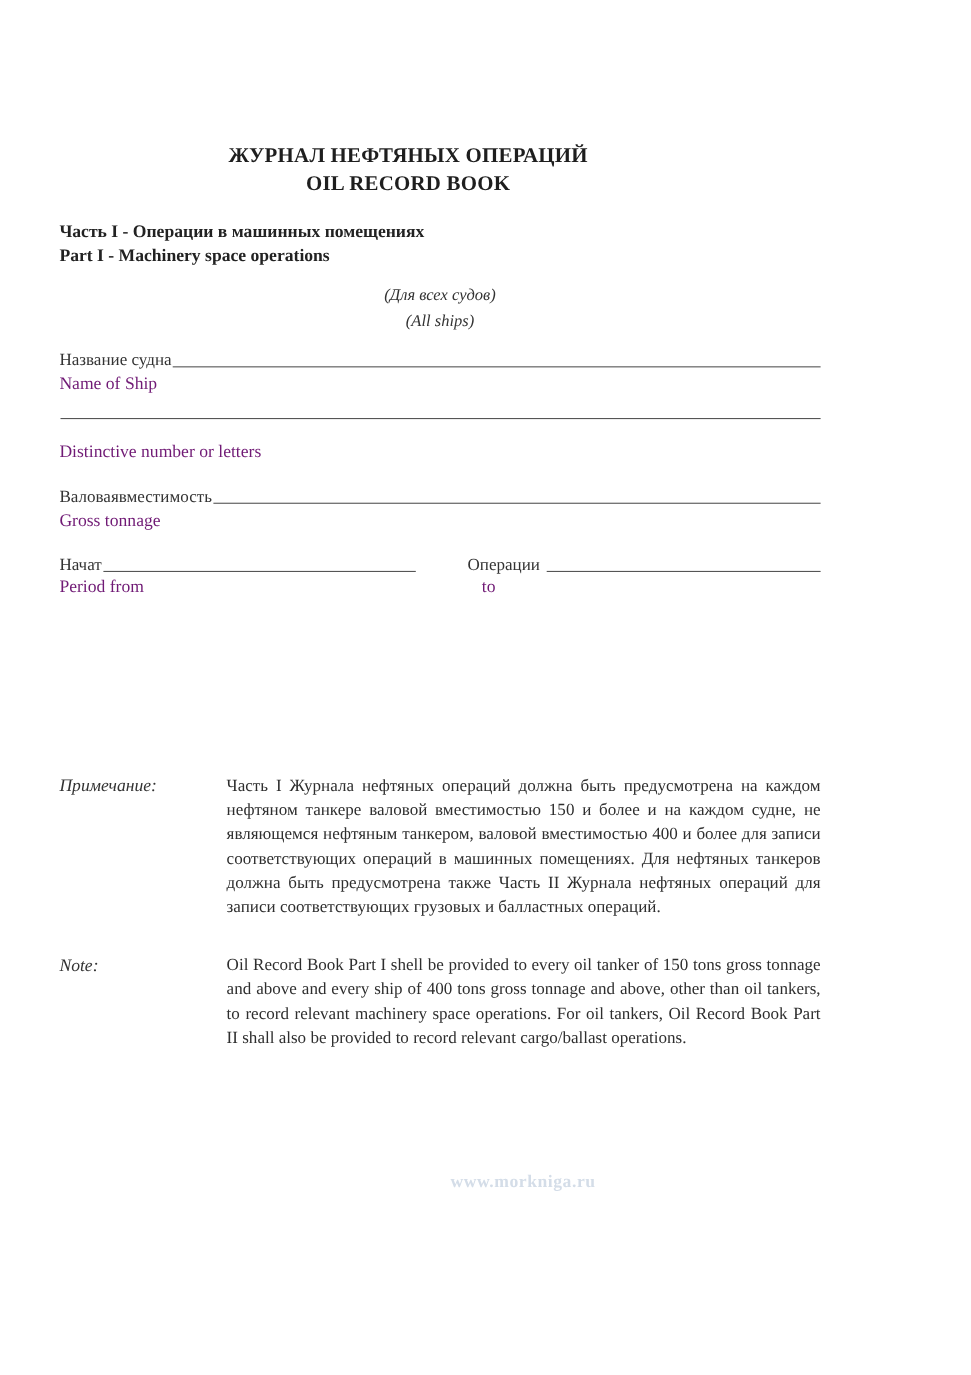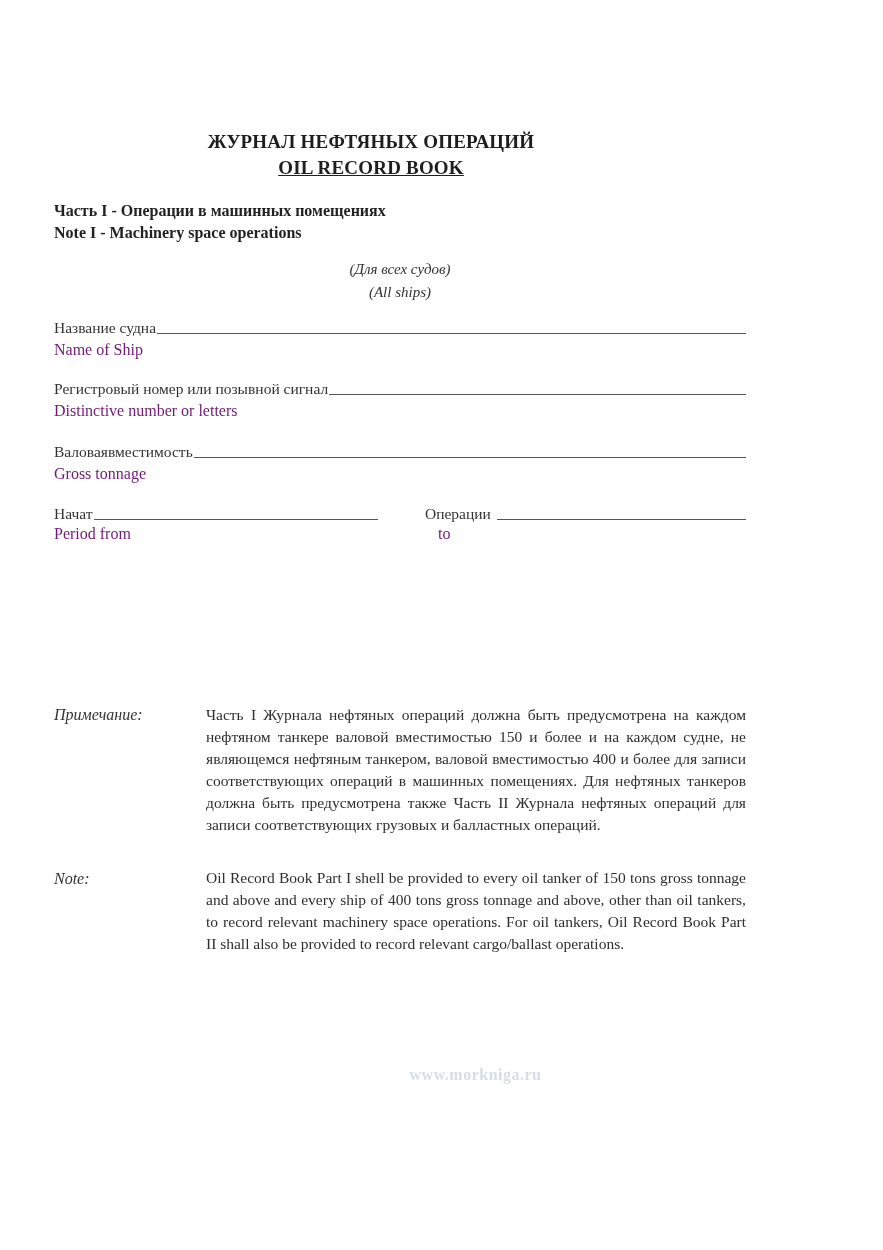--- a/index.html
+++ b/index.html
@@ -30,36 +30,35 @@
     }
     .watermark {
       left: 0; width: 883px; text-align: center; font-weight: bold;
       font-size: 16px; color: #d4dde8; letter-spacing: 0.5px; padding-left: 34px;
     }
   </style>
 </head>
 <body>
 
 <div class="abs title" style="top:131px;">ЖУРНАЛ НЕФТЯНЫХ ОПЕРАЦИЙ</div>
-<div class="abs title" style="top:157px;text-decoration:underline;">OIL RECORD BOOK</div>
+<div class="abs title" style="top:157px;">OIL RECORD BOOK</div>
 
 <div class="abs part" style="top:202px;">Часть I - Операции в машинных помещениях</div>
-<div class="abs part" style="top:224px;">Note I - Machinery space operations</div>
+<div class="abs part" style="top:224px;">Part I - Machinery space operations</div>
 
 <div class="abs italic-center" style="top:261px;">(Для всех судов)</div>
 <div class="abs italic-center" style="top:284px;">(All ships)</div>
 
 <div class="abs field-row" style="top:319px;">
   <span>Название судна</span>
   <span class="field-line"></span>
 </div>
 <div class="abs field-sub" style="top:341px;">Name of Ship</div>
 
 <div class="abs field-row" style="top:380px;">
-  <span>Регистровый номер или позывной сигнал</span>
   <span class="field-line"></span>
 </div>
 <div class="abs field-sub" style="top:402px;">Distinctive number or letters</div>
 
 <div class="abs field-row" style="top:443px;">
   <span>Валоваявместимость</span>
   <span class="field-line"></span>
 </div>
 <div class="abs field-sub" style="top:465px;">Gross tonnage</div>
 

